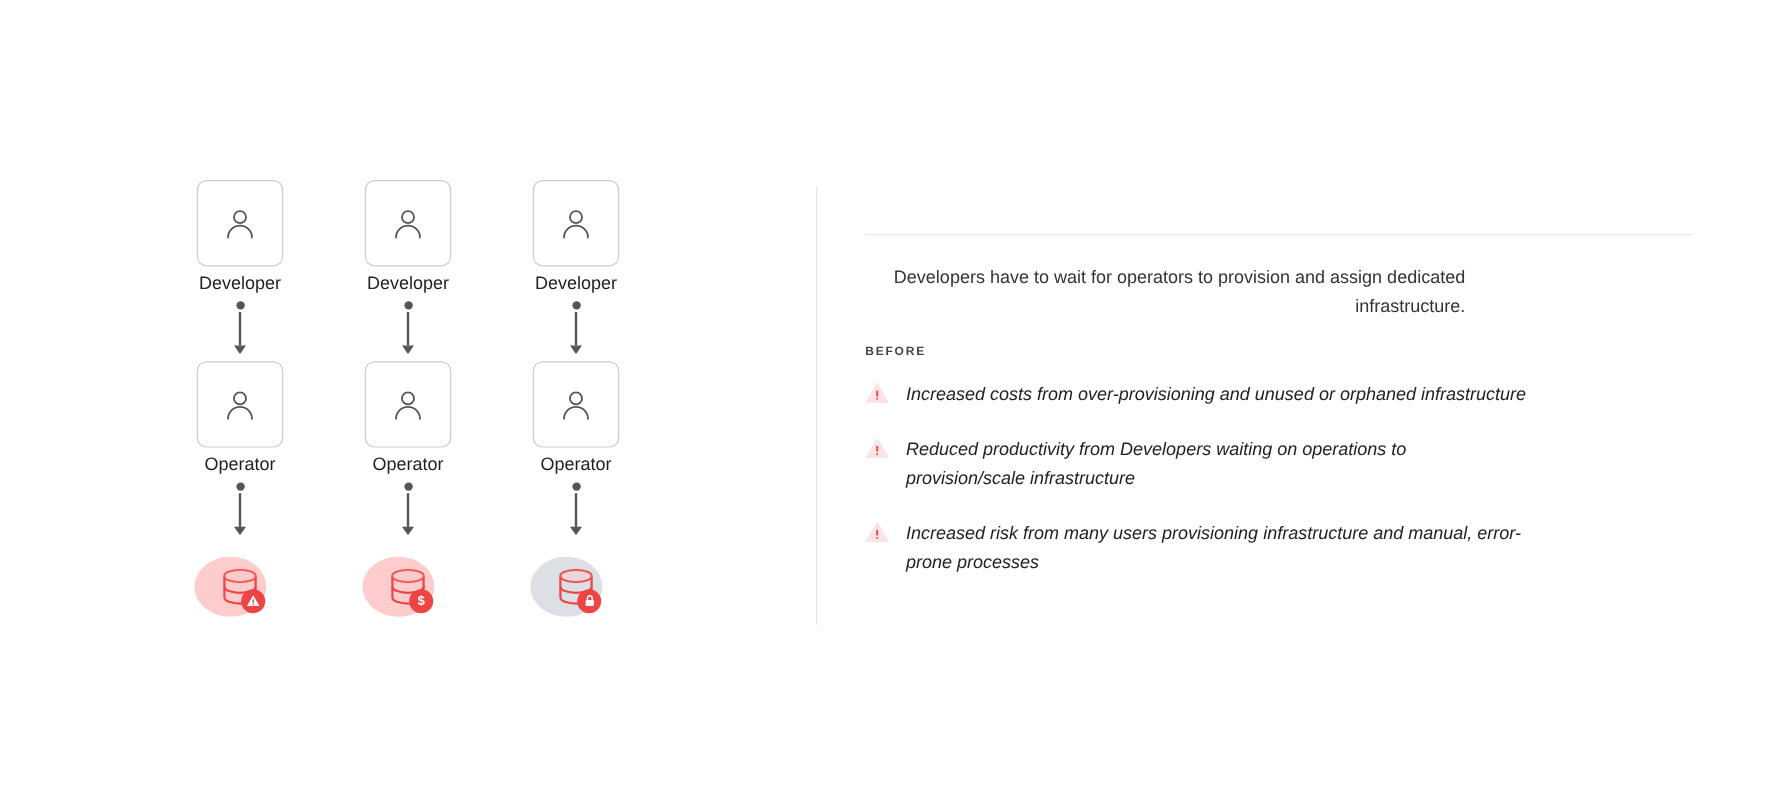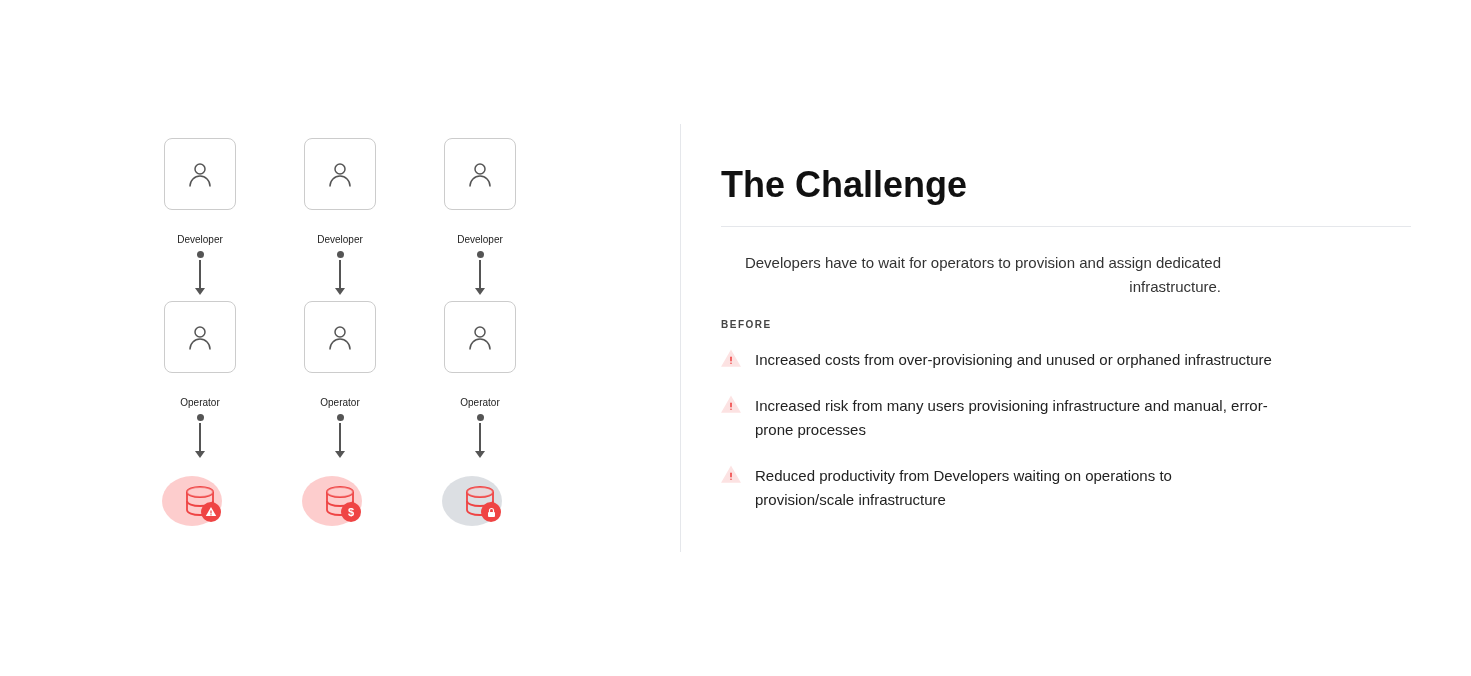--- a/index.html
+++ b/index.html
@@ -44,24 +44,24 @@
       display: flex;
       align-items: center;
       justify-content: center;
       background: #fff;
     }
     .person-icon {
       width: 32px;
       height: 32px;
     }
     .label {
-      font-size: 10px;
+      font-size: 15px;
       font-weight: 500;
       color: #222;
-      margin-top: 24px;
+      margin-top: 6px;
       text-align: center;
     }
     .arrow-down {
       display: flex;
       flex-direction: column;
       align-items: center;
       margin: 6px 0;
     }
     .arrow-line {
       width: 2px;
@@ -188,20 +188,21 @@
       flex-shrink: 0;
       width: 20px;
       height: 20px;
       margin-top: 1px;
     }
     .bullet-text {
       font-size: 15px;
       color: #222;
       line-height: 1.6;
       max-width: 520px;
+      font-style: italic;
     }
   </style>
 </head>
 <body>
 
 <div class="container">
 
   <div class="left-panel">
     <div class="diagram">
 
@@ -333,49 +334,48 @@
               </svg>
             </div>
           </div>
         </div>
       </div>
 
     </div>
   </div>
 
   <div class="right-panel">
-    <h1 class="section-title">The Challenge</h1>
     <div class="divider"></div>
     <p class="intro-text">Developers have to wait for operators to provision and assign dedicated infrastructure.</p>
     <div class="before-label">BEFORE</div>
     <ul class="bullet-list">
 
       <li class="bullet-item">
         <svg class="warning-icon" viewBox="0 0 20 20" fill="none">
           <path d="M10 2L18.66 17H1.34L10 2Z" fill="#ef4444" opacity="0.15" stroke="#ef4444" stroke-width="1.5"></path>
           <rect x="9.2" y="7.5" width="1.6" height="5" rx="0.8" fill="#ef4444"></rect>
           <rect x="9.2" y="13.5" width="1.6" height="1.6" rx="0.8" fill="#ef4444"></rect>
         </svg>
         <span class="bullet-text">Increased costs from over-provisioning and unused or orphaned infrastructure</span>
       </li>
 
       <li class="bullet-item">
         <svg class="warning-icon" viewBox="0 0 20 20" fill="none">
           <path d="M10 2L18.66 17H1.34L10 2Z" fill="#ef4444" opacity="0.15" stroke="#ef4444" stroke-width="1.5"></path>
           <rect x="9.2" y="7.5" width="1.6" height="5" rx="0.8" fill="#ef4444"></rect>
           <rect x="9.2" y="13.5" width="1.6" height="1.6" rx="0.8" fill="#ef4444"></rect>
         </svg>
-        <span class="bullet-text">Increased risk from many users provisioning infrastructure and manual, error-prone processes</span>
+        <span class="bullet-text">Reduced productivity from Developers waiting on operations to provision/scale infrastructure</span>
       </li>
 
       <li class="bullet-item">
         <svg class="warning-icon" viewBox="0 0 20 20" fill="none">
           <path d="M10 2L18.66 17H1.34L10 2Z" fill="#ef4444" opacity="0.15" stroke="#ef4444" stroke-width="1.5"></path>
           <rect x="9.2" y="7.5" width="1.6" height="5" rx="0.8" fill="#ef4444"></rect>
           <rect x="9.2" y="13.5" width="1.6" height="1.6" rx="0.8" fill="#ef4444"></rect>
         </svg>
-        <span class="bullet-text">Reduced productivity from Developers waiting on operations to provision/scale infrastructure</span>
+        <span class="bullet-text">Increased risk from many users provisioning infrastructure and manual, error-prone processes</span>
       </li>
 
     </ul>
   </div>
 
 </div>
 
 </body></html>

